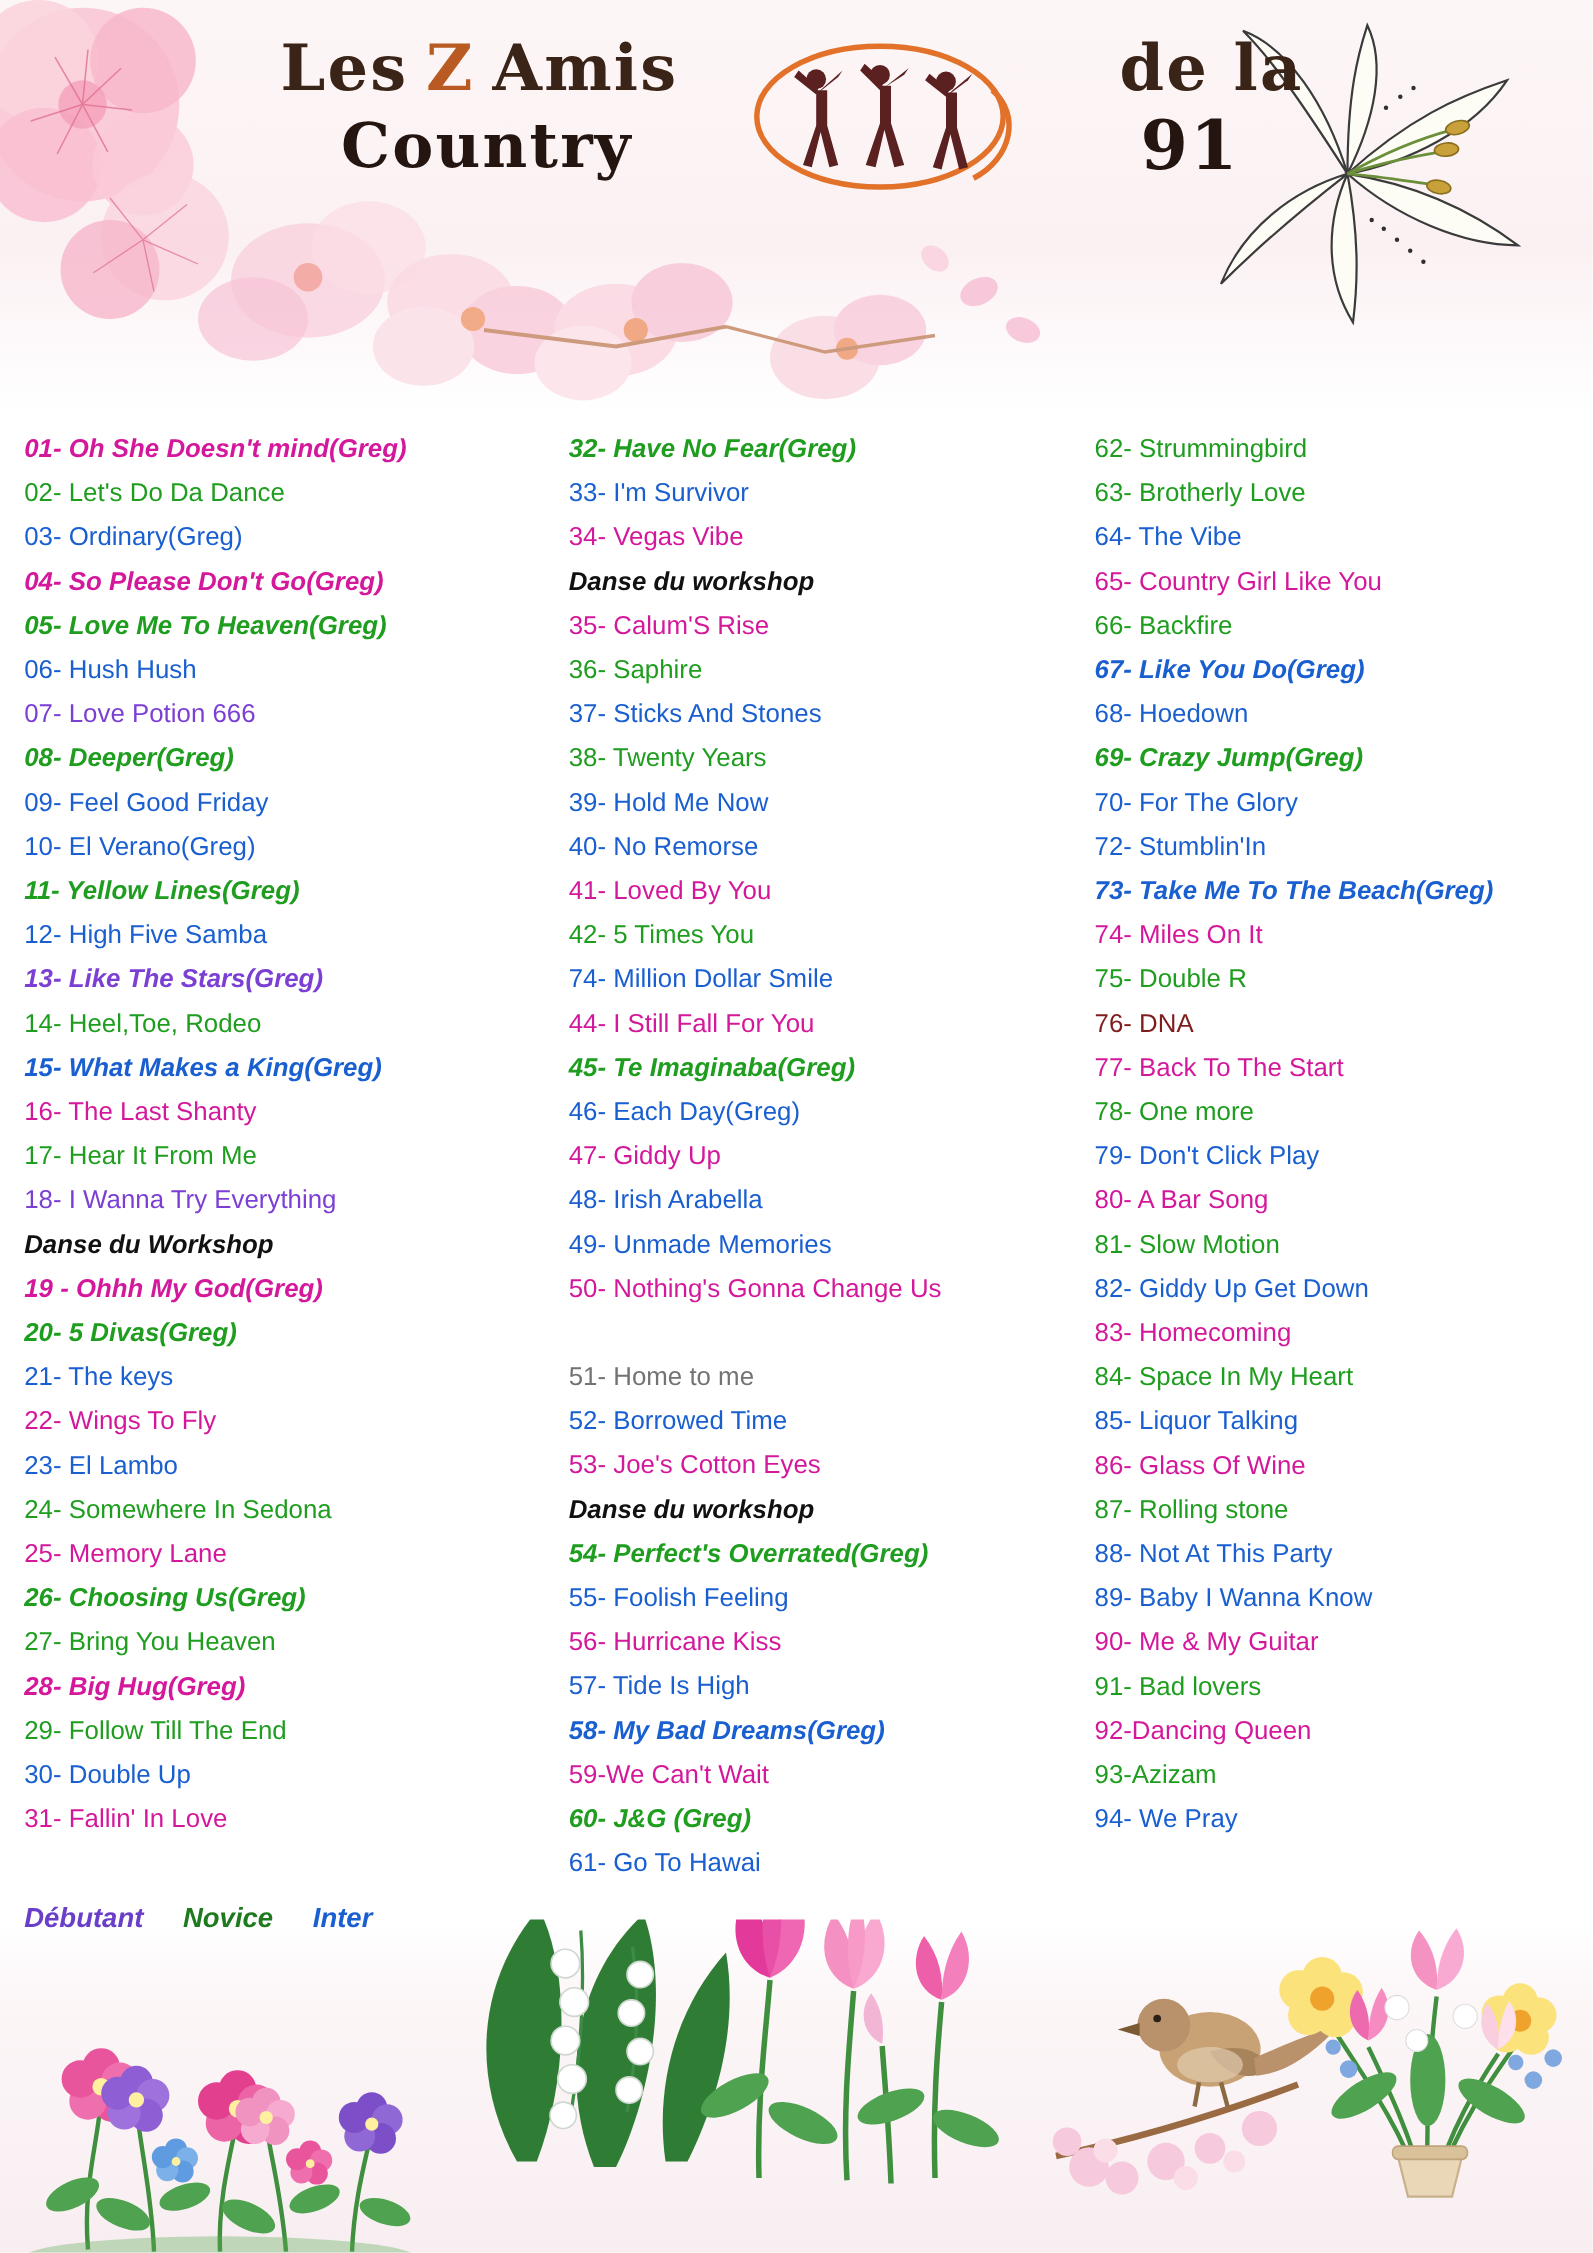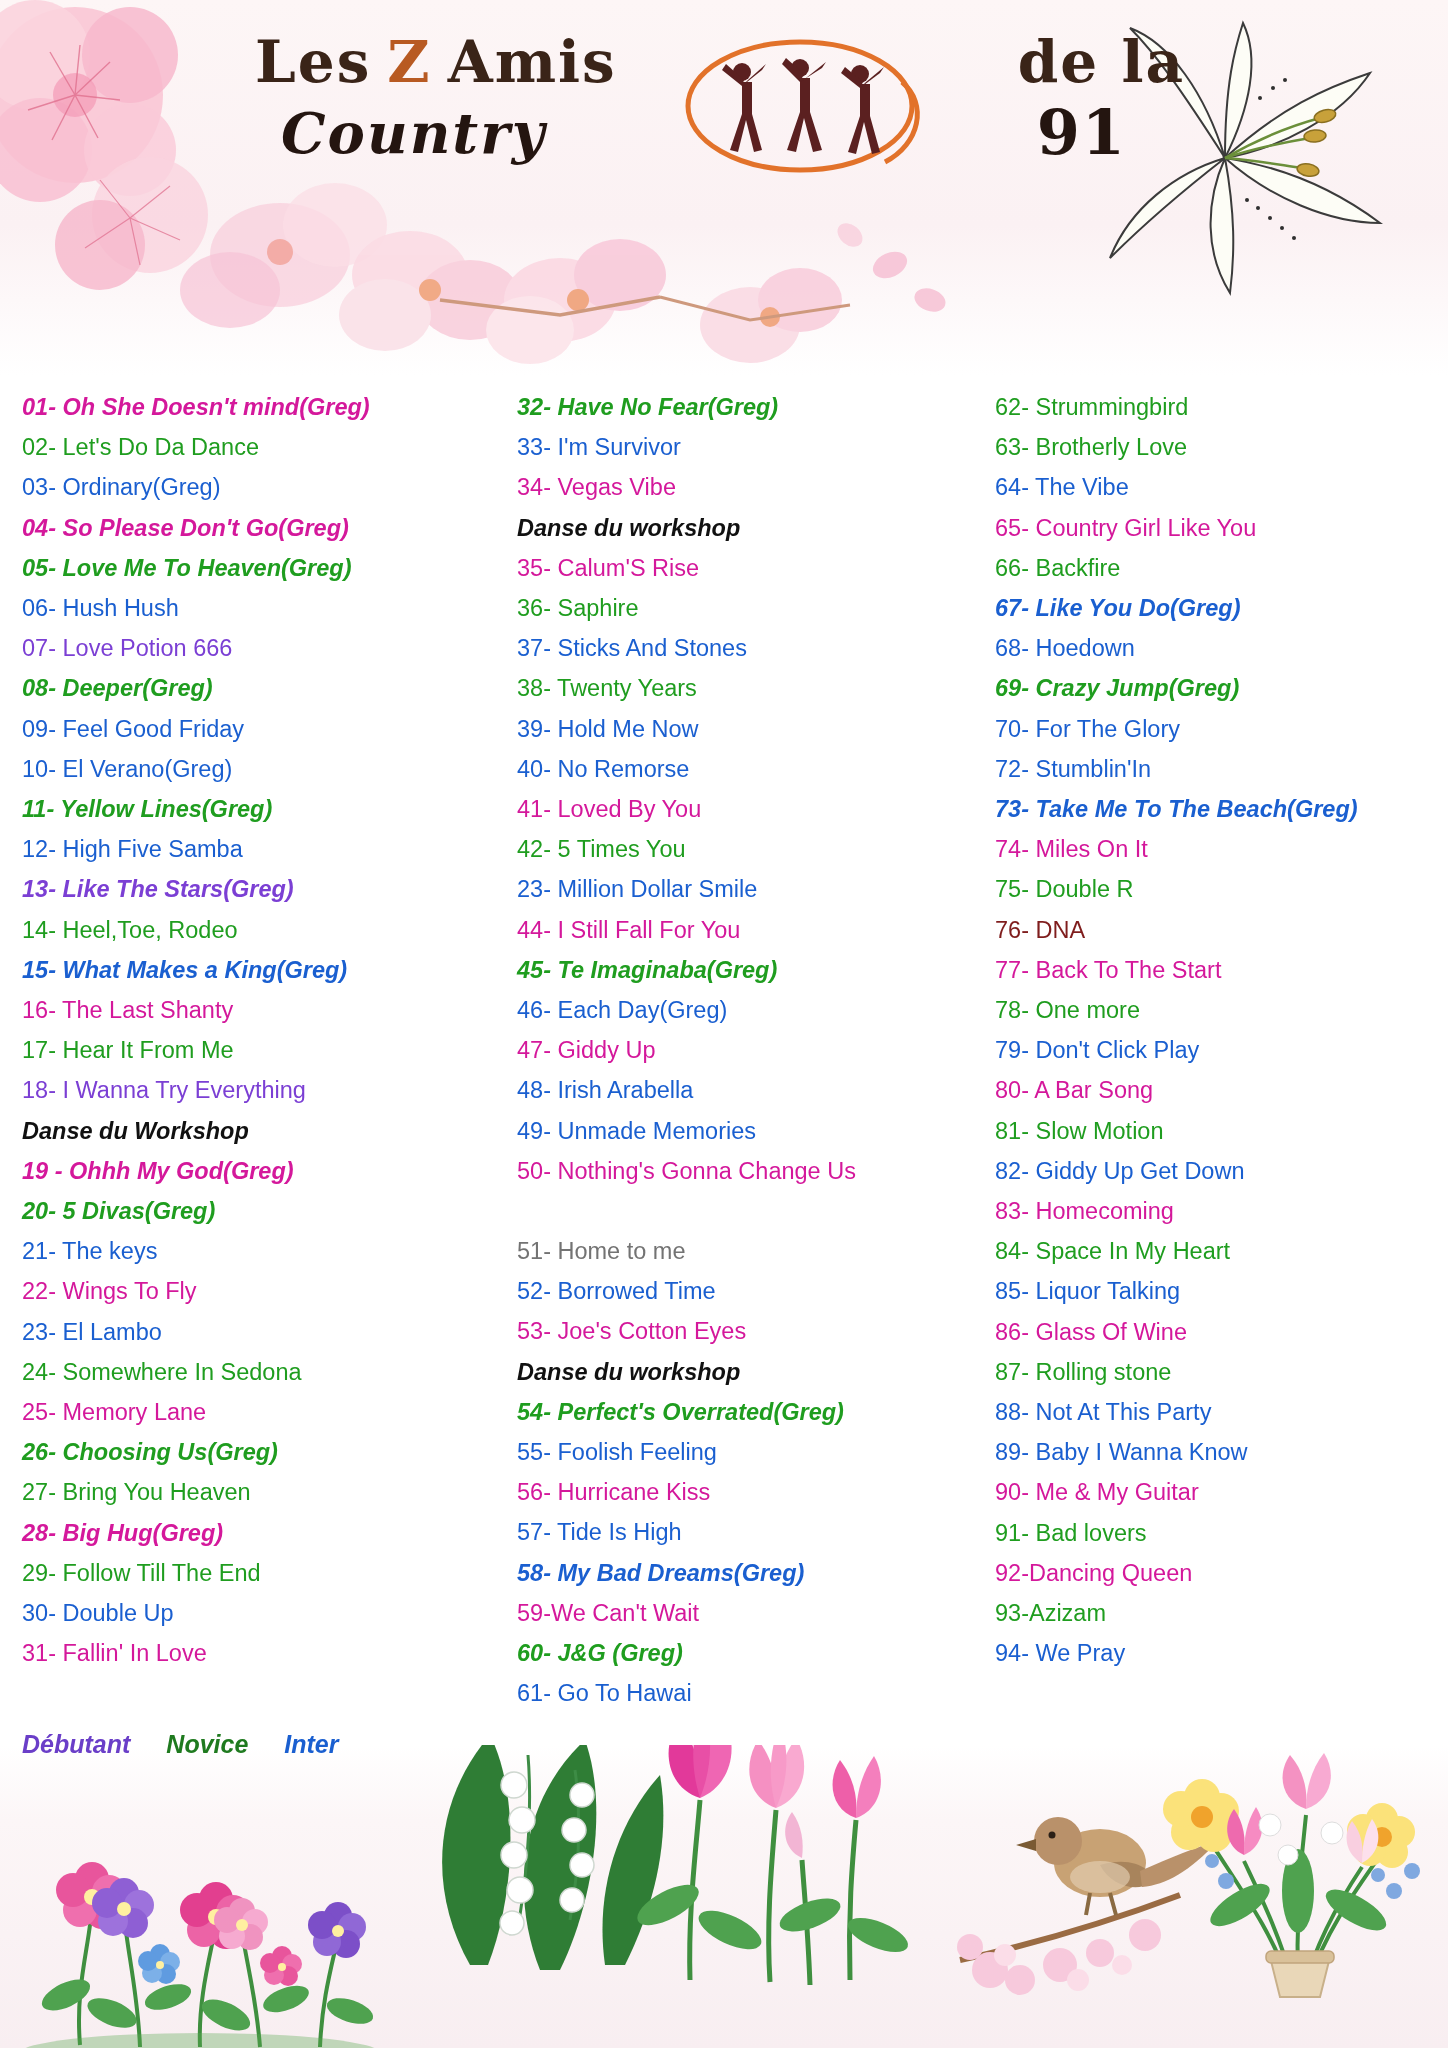--- a/index.html
+++ b/index.html
@@ -47,21 +47,21 @@
   .t-dela { color:#3a2418; margin-left:auto; }
   .title-line2 {
     font-family: "DejaVu Serif", serif;
     font-size: 56px;
     color: #241510;
     font-weight: bold;
     letter-spacing: 2px;
     display: flex;
     align-items: center;
   }
-  .t-country { margin-left: 26px; font-style: italic; }
+  .t-country { margin-left: 55px; }
   .t-91 { margin-left: auto; margin-right: 58px; color:#241510; font-size:62px;}
 
   .dancer-badge {
     position: absolute;
     left: 680px;
     top: 34px;
     width: 250px;
     height: 150px;
     z-index: 6;
   }
@@ -299,21 +299,21 @@
         <div class="song" style="color: rgb(212, 24, 155);">34- Vegas Vibe</div>
         <div class="song wk" style="color: rgb(17, 17, 17);">Danse du workshop</div>
         <div class="song" style="color: rgb(212, 24, 155);">35- Calum'S Rise</div>
         <div class="song" style="color: rgb(31, 157, 31);">36- Saphire</div>
         <div class="song" style="color: rgb(26, 95, 208);">37- Sticks And Stones</div>
         <div class="song" style="color: rgb(31, 157, 31);">38- Twenty Years</div>
         <div class="song" style="color: rgb(26, 95, 208);">39- Hold Me Now</div>
         <div class="song" style="color: rgb(26, 95, 208);">40- No Remorse</div>
         <div class="song" style="color: rgb(212, 24, 155);">41- Loved By You</div>
         <div class="song" style="color: rgb(31, 157, 31);">42- 5 Times You</div>
-        <div class="song" style="color: rgb(26, 95, 208);">23- Million Dollar Smile</div>
+        <div class="song" style="color: rgb(26, 95, 208);">74- Million Dollar Smile</div>
         <div class="song" style="color: rgb(212, 24, 155);">44- I Still Fall For You</div>
         <div class="song it" style="color: rgb(31, 157, 31);">45- Te Imaginaba(Greg)</div>
         <div class="song" style="color: rgb(26, 95, 208);">46- Each Day(Greg)</div>
         <div class="song" style="color: rgb(212, 24, 155);">47- Giddy Up</div>
         <div class="song" style="color: rgb(26, 95, 208);">48- Irish Arabella</div>
         <div class="song" style="color: rgb(26, 95, 208);">49- Unmade Memories</div>
         <div class="song" style="color: rgb(212, 24, 155);">50- Nothing's Gonna Change Us</div>
         <div class="song" style="color: #737373; margin-top: 40px;">51- Home to me</div>
         <div class="song" style="color: rgb(26, 95, 208);">52- Borrowed Time</div>
         <div class="song" style="color: rgb(212, 24, 155);">53- Joe's Cotton Eyes</div>

